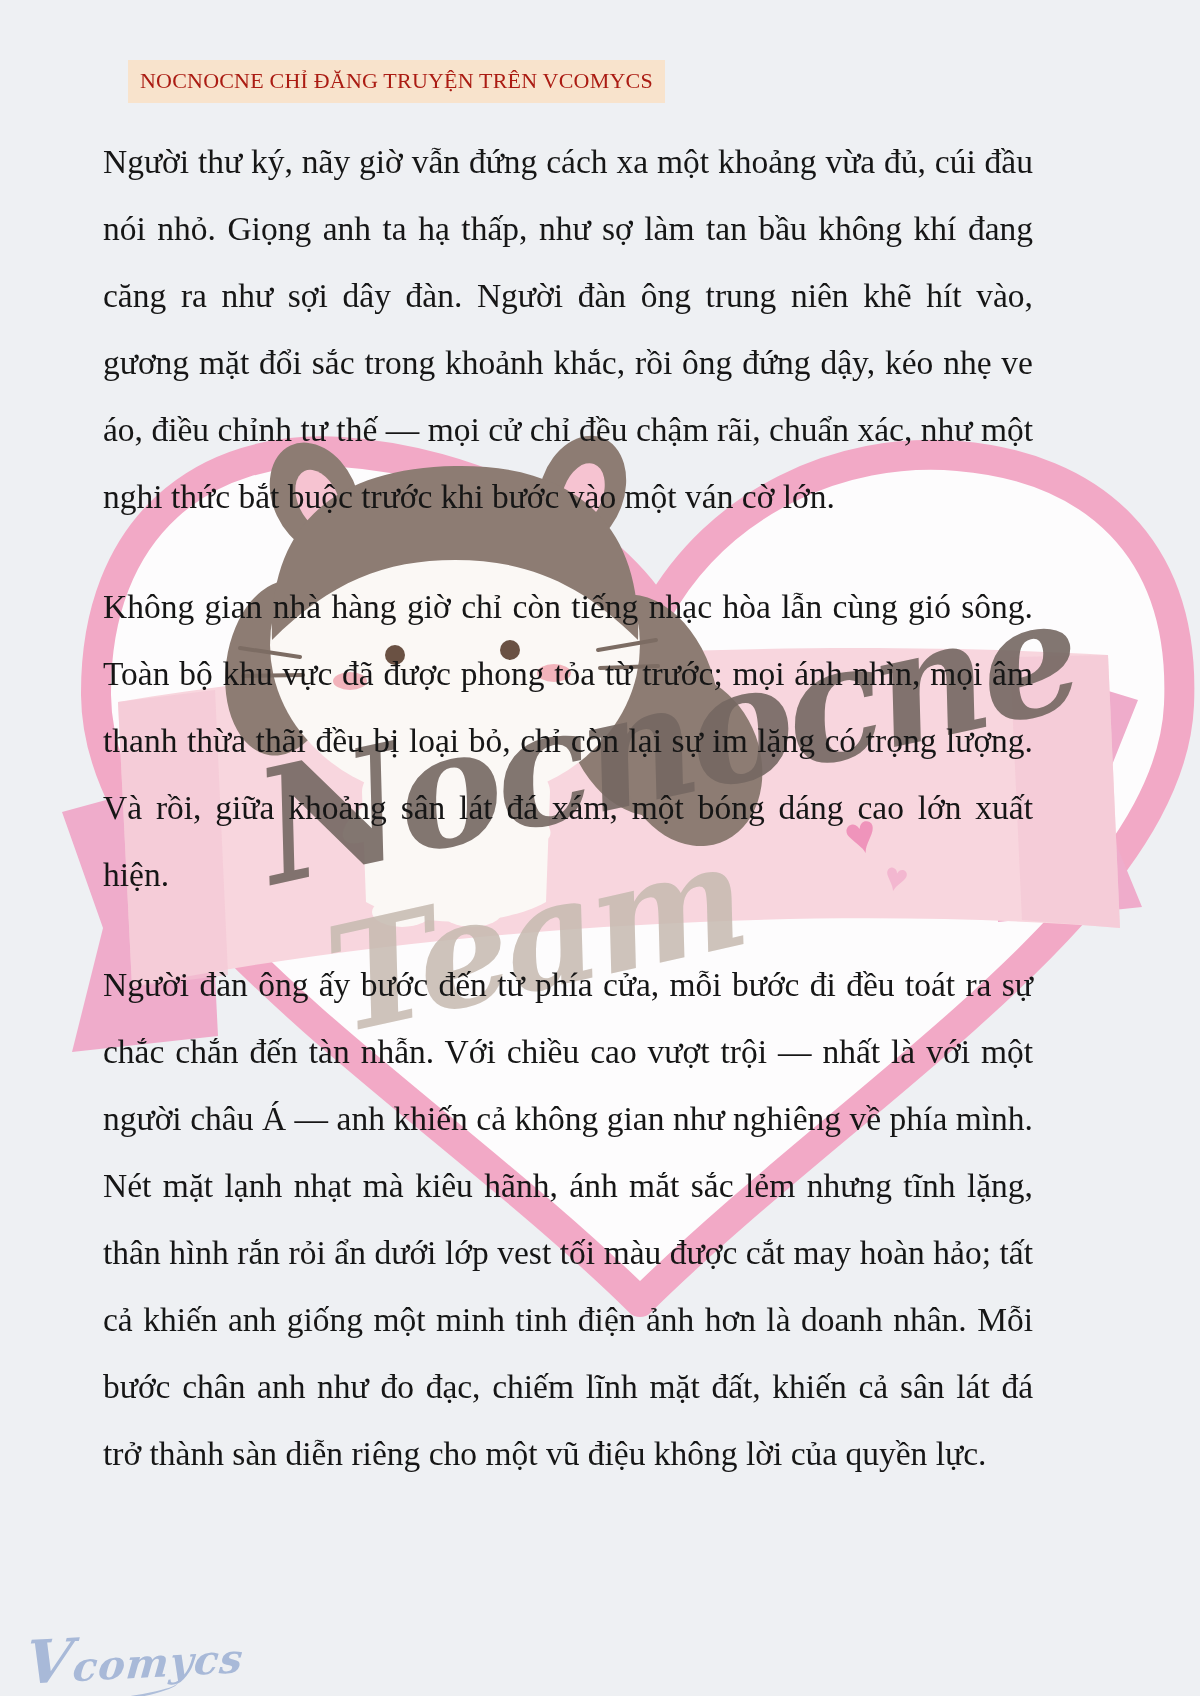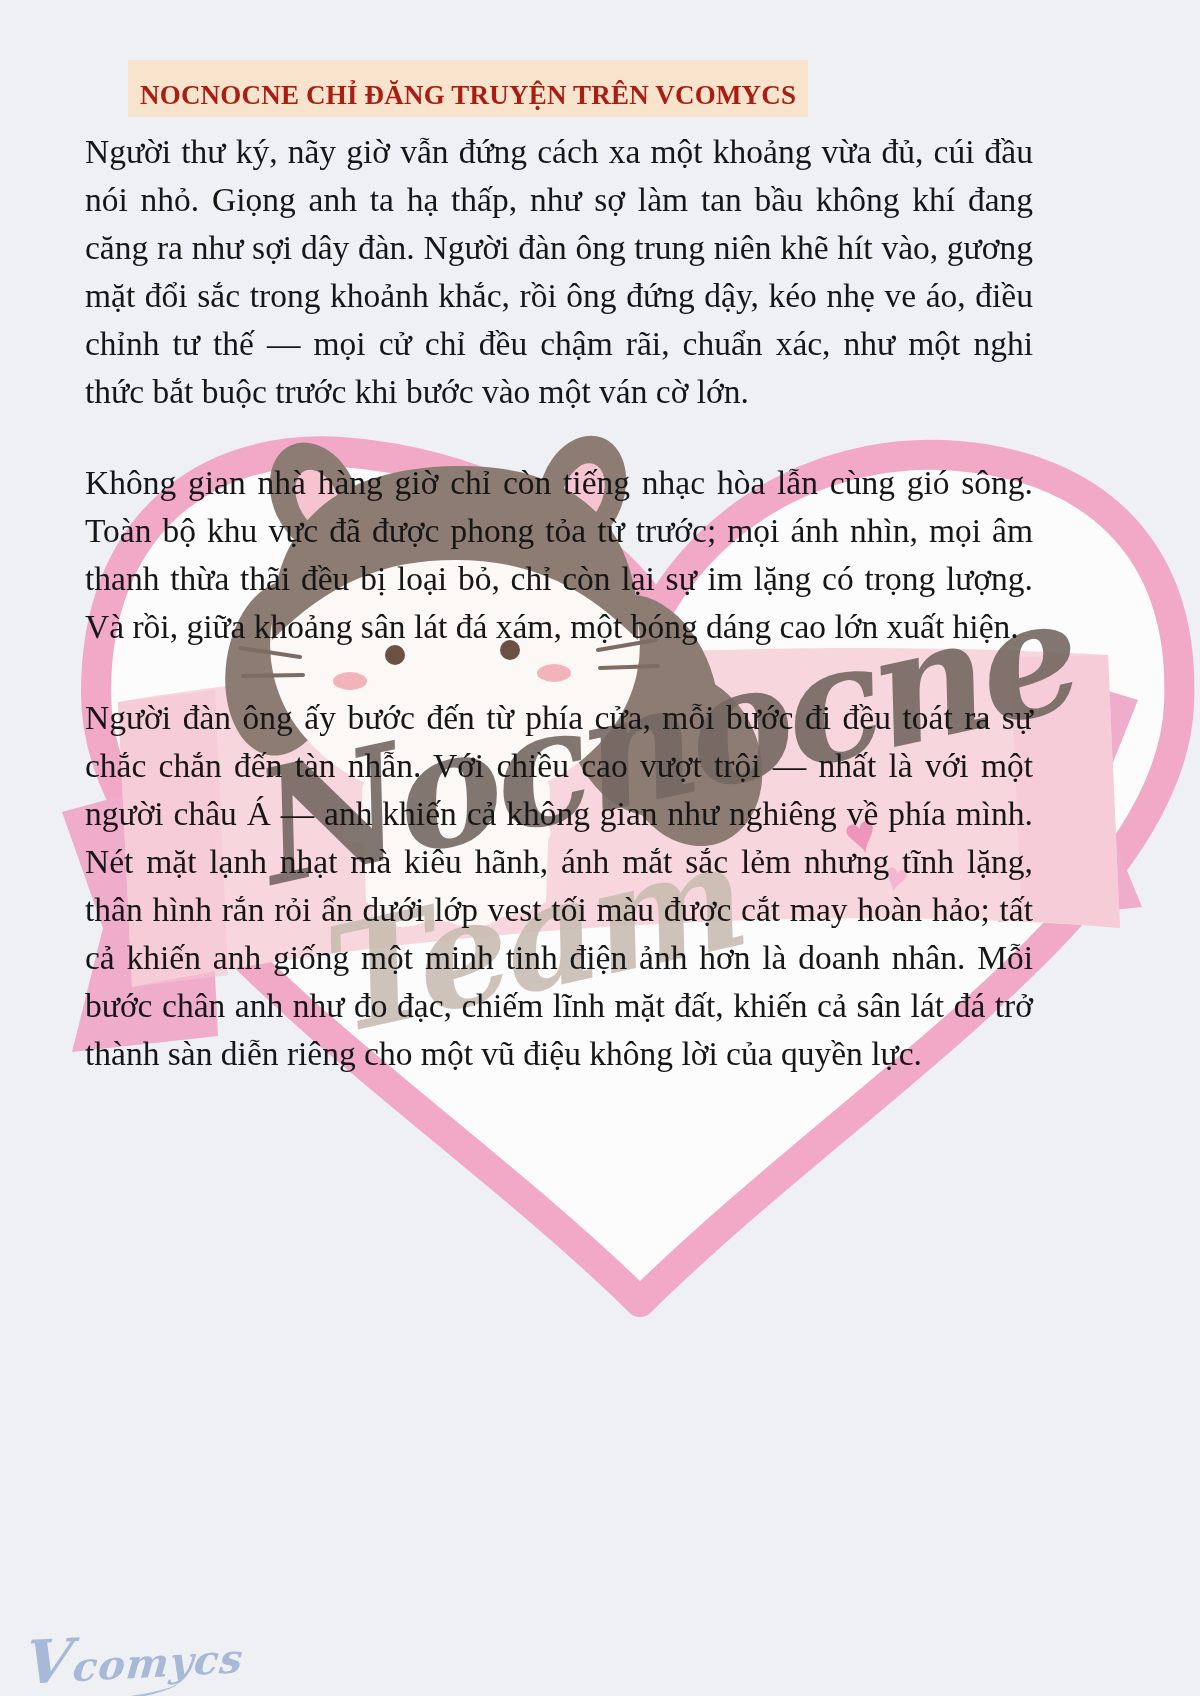--- a/index.html
+++ b/index.html
@@ -30,27 +30,27 @@
     left:326px; top:852px; font-size:146px; letter-spacing:-4px;
     color:var(--script-light); opacity:.85; transform:rotate(-12.5deg);
   }
   .wm-heart{position:absolute; line-height:1; pointer-events:none;}
   .wm-heart.h1{left:845px; top:808px; font-size:54px; color:#ef94bb; transform:rotate(-14deg);}
   .wm-heart.h2{left:884px; top:858px; font-size:40px; color:#f3b7d0; transform:rotate(13deg);}
   
   .header-strip{
     position:absolute; left:128px; top:60px; z-index:2;
     background:var(--header-bg); color:var(--header-text);
-    font-weight:bold; font-size:27px; line-height:40px; padding:15px 12px 2px;
+    font-weight:normal; font-size:22px; line-height:40px; padding:1px 12px 2px;
     letter-spacing:.2px; white-space:nowrap;
   }
   
   .content{position:absolute; left:85px; top:128px; width:948px; z-index:1;}
   .content p{
-    margin:0 0 43px 0; font-size:33.5px; line-height:48px;
+    margin:0 0 43px 18px; font-size:33.5px; line-height:67px;
     text-align:justify; color:var(--body-text);
   }
   
   .footer-logo{
     position:absolute; left:26px; top:1622px; z-index:2;
     transform:skewX(-8deg) rotate(-3deg); color:var(--logo-blue);
   }
   .logo-text{
     display:inline-block; font-style:italic; font-weight:bold;
     font-size:40px; letter-spacing:1px;

